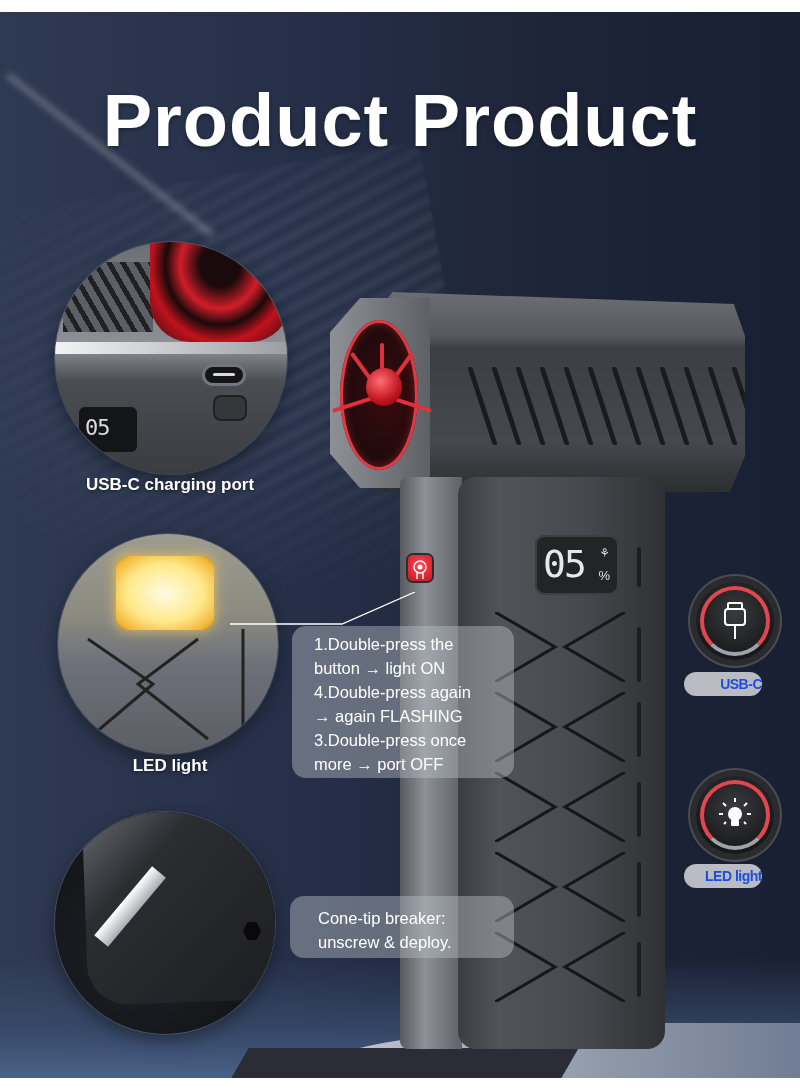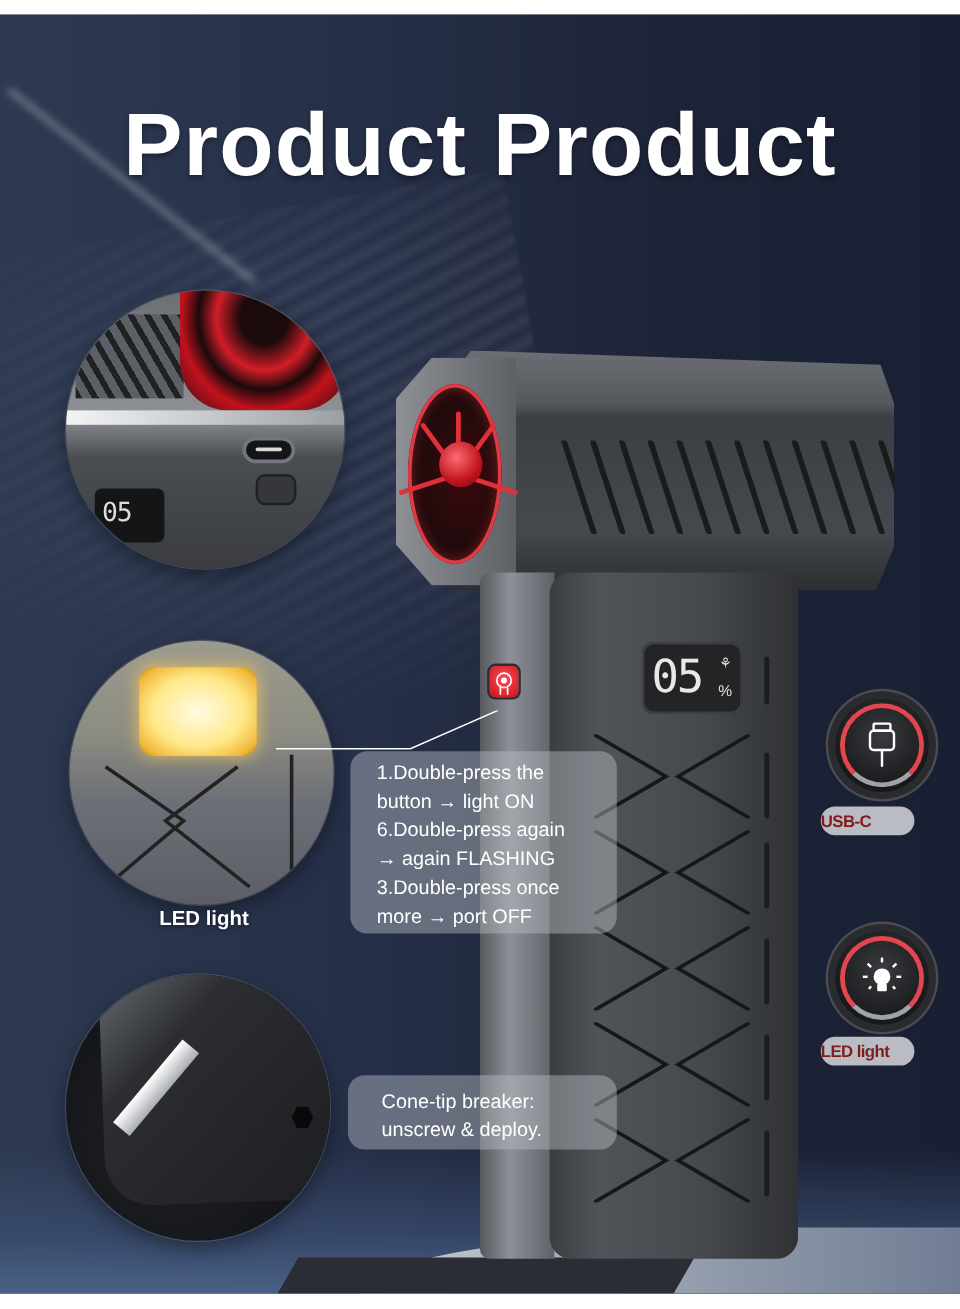--- a/index.html
+++ b/index.html
@@ -88,22 +88,22 @@
 
   .leader{position:absolute;left:230px;top:580px;width:200px;height:40px;}
 
   
   .badge-icon{position:absolute;width:78px;height:78px;border-radius:50%;
     background:radial-gradient(circle at 50% 40%,#3a3b3e,#18191b 70%);
     box-shadow:0 0 0 6px #2a2b2e,0 0 0 8px #4b4c50,0 4px 8px rgba(0,0,0,.5);}
   .badge-ring{position:absolute;left:4px;top:4px;width:70px;height:70px;border-radius:50%;box-sizing:border-box;
     border:4px solid #9fa2a8;border-top-color:#e44650;border-left-color:#e44650;border-right-color:#e44650;transform:rotate(0deg);}
   .badge-glyph{position:absolute;left:0;top:0;width:78px;height:78px;display:flex;align-items:center;justify-content:center;}
-  .badge-label{position:absolute;width:78px;height:24px;border-radius:12px;background:#b9bcc3;color:#7f1d1d;
-    font-weight:bold;font-size:14px;line-height:24px;text-align:left;letter-spacing:-0.5px;}
+  .badge-label{position:absolute;width:78px;height:24px;border-radius:12px;background:#b9bcc3;color:#1d4ed8;
+    font-weight:bold;font-size:14px;line-height:24px;text-align:right;letter-spacing:-0.5px;}
 </style>
 </head>
 <body>
 
 <div class="canvas">
   <div class="wind"></div>
   <div class="streak"></div>
   <div class="floor"></div>
   <div class="floor-sheen"></div>
   <div class="floor-dark"></div>
@@ -184,39 +184,40 @@
   <div class="circle c1">
     <div class="c1-vents"></div>
     <div class="c1-fan"></div>
     <div class="c1-band"></div>
     <div class="c1-usb"></div>
     <div class="c1-btn"></div>
     <div class="c1-display">
         <span>05</span>
       </div>
   </div>
+  <div class="caption" style="left:70px;top:463px;width:200px;">USB-C charging port</div>
 
   <div class="circle c2">
     <div class="c2-led"></div>
     <svg class="c2-x" viewBox="0 0 220 125">
         <polyline points="30,10 95,55 30,110" fill="none" stroke="#222" stroke-width="3"></polyline>
         <polyline points="140,10 80,55 150,110" fill="none" stroke="#222" stroke-width="3"></polyline>
         <line x1="185" y1="-80" x2="185" y2="110" stroke="#222" stroke-width="3"></line>
       </svg>
   </div>
   <div class="caption" style="left:85px;top:744px;width:170px;">LED light</div>
 
   <svg class="leader" viewBox="0 0 200 40">
       <polyline points="0,32 112,32 185,0" fill="none" stroke="#ffffff" stroke-width="1.3"></polyline>
     </svg>
 
   <div class="info-box" style="left:292px;top:614px;width:222px;height:152px;">
     <div class="info-line">1.Double-press the</div>
     <div class="info-line">button → light ON</div>
-    <div class="info-line">6.Double-press again</div>
+    <div class="info-line">4.Double-press again</div>
     <div class="info-line"> → again FLASHING</div>
     <div class="info-line">3.Double-press once</div>
     <div class="info-line">more → port OFF</div>
   </div>
 
   <div class="circle c3">
     <div class="c3-arm"></div>
     <div class="c3-pin"></div>
     <div class="c3-hex"></div>
   </div>

